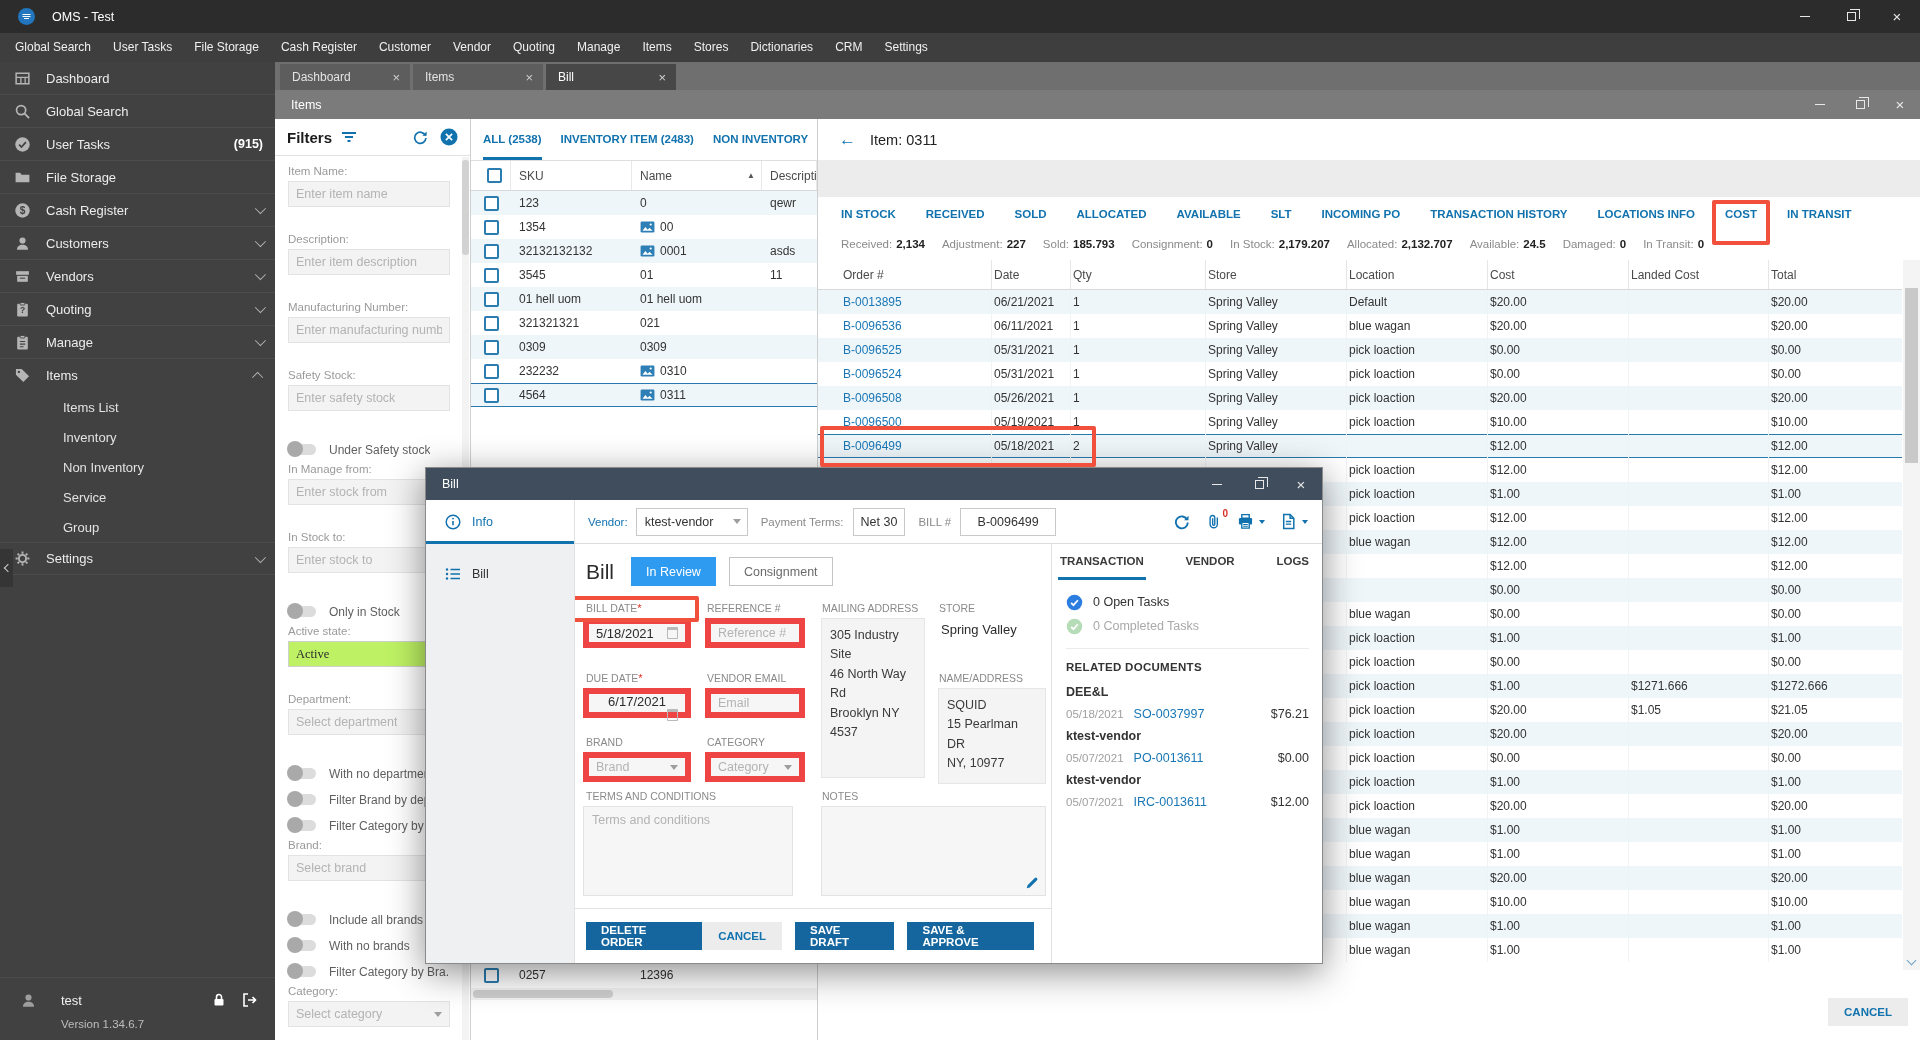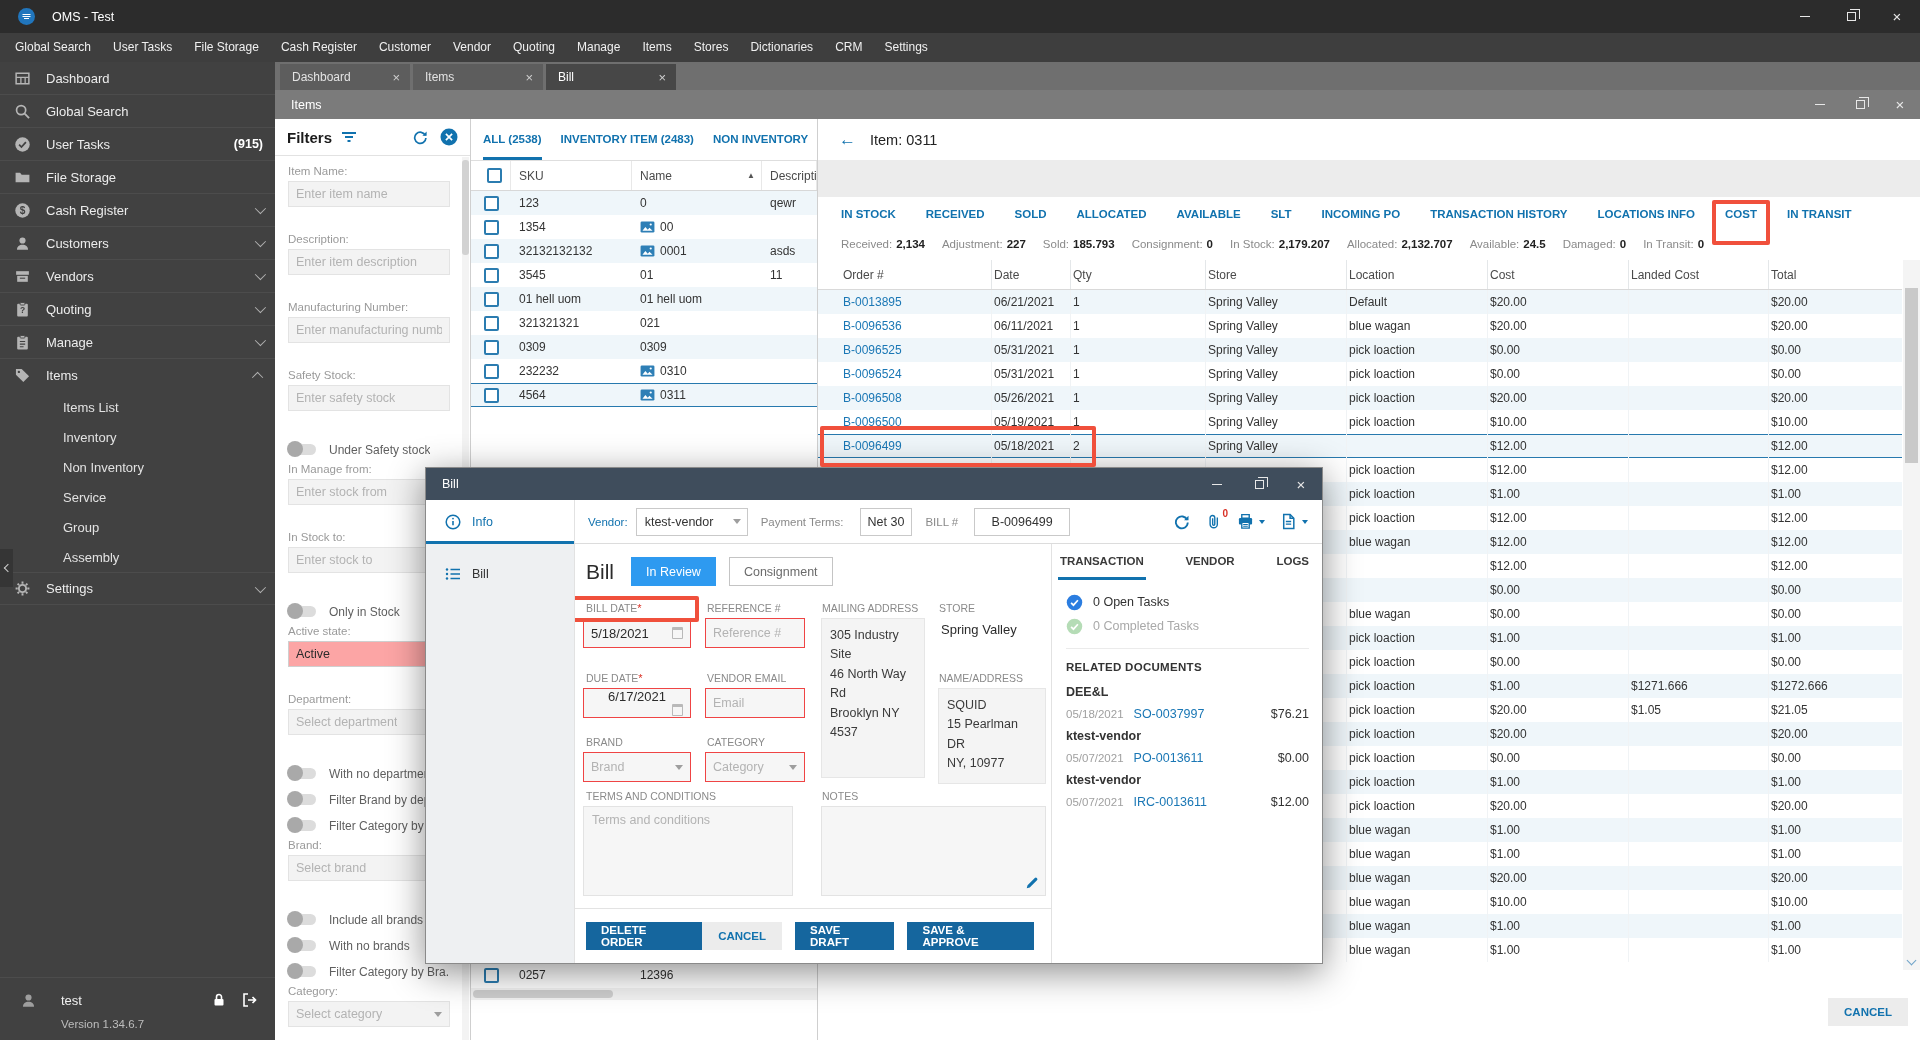--- a/index.html
+++ b/index.html
@@ -70,21 +70,21 @@
   .filters-title { font-size:15px; font-weight:bold; color:#1b1b1b; }
   .funnel { margin-left:9px; }
   .fh-spacer { flex:1; }
   .fh-icn { margin-left:12px; }
   .filters-scroll { position:absolute; right:1px; top:38px; width:7px; bottom:0; background:#f3f3f3; }
   .filters-scroll .thumb { position:absolute; top:3px; left:0; width:7px; height:95px; background:#d2d2d2; border-radius:3px; }
   .filters-body { padding:9px 20px 0 13px; }
   .flabel { font-size:11.5px; color:#9a9a9a; margin-bottom:4px; white-space:nowrap; overflow:hidden; }
   .finput, .fselect { height:26px; background:#f3f3f3; border:1px solid #e3e3e3; display:flex; align-items:center;
     padding:0 7px; margin-bottom:26px; }
-  .fselect.hasval { background:#fca5a5; border-color:#cfcfcf; }
+  .fselect.hasval { background:#bef264; border-color:#cfcfcf;font-family:Liberation Serif, serif; }
   .ph { color:#b3b3b3; font-size:12.5px; white-space:nowrap; overflow:hidden; }
   .sval { color:#2b2b2b; font-size:12.5px; }
   .ddarr { margin-left:auto; width:0; height:0; border-left:4px solid transparent; border-right:4px solid transparent;
     border-top:5px solid #9e9e9e; flex:0 0 auto;}
   .ftoggle { display:flex; align-items:center; height:25px; margin-bottom:1px; }
   .pill { width:28px; height:11px; background:#dcdcdc; border-radius:6px; position:relative; flex:0 0 auto; }
   .knob { position:absolute; left:-1px; top:-3px; width:16px; height:16px; border-radius:50%; background:#a9a9a9; }
   .tlabel { margin-left:13px; font-size:12px; color:#5f5f5f; white-space:nowrap; overflow:hidden; }
 
   
@@ -164,41 +164,41 @@
   .bd-toolbar { position:absolute; left:0; top:32px; width:100%; height:44px; background:#fff;
     border-bottom:1px solid #dcdcdc; display:flex; align-items:center; }
   .bd-nav-info { width:149px; height:100%; display:flex; align-items:center; padding-left:19px;
     border-right:1px solid #e2e2e2; position:relative; flex:0 0 auto; }
   .bd-nav-info::after { content:''; position:absolute; left:0; right:0; bottom:-1px; height:3px; background:#1172ae; }
   .bd-nav-info .lbl { color:#1172ae; font-size:12.5px; margin-left:11px; }
   .tb-lbl-blue { color:#1172ae; font-size:11.5px; margin-left:13px; }
   .tb-lbl { color:#8a8a8a; font-size:11.5px; margin-left:13px; }
   .tb-dd { margin-left:8px; width:112px; height:28px; border:1px solid #c9c9c9; display:flex; align-items:center; padding:0 6px 0 8px; }
   .tb-dd .v { font-size:12.5px; color:#333; }
-  .tb-box { margin-left:16px; height:28px; border:1px solid #c9c9c9; display:flex; align-items:center;
+  .tb-box { margin-left:9px; height:28px; border:1px solid #c9c9c9; display:flex; align-items:center;
     justify-content:center; font-size:12.5px; color:#333; padding:0 7px; }
   .tb-icons { margin-left:auto; display:flex; align-items:center; gap:15px; padding-right:14px; }
   .tb-icons svg { width:17px; height:17px; }
   .attach-wrap { position:relative; }
   .attach-badge { position:absolute; right:-6px; top:-5px; color:#d93025; font-size:10px; font-weight:bold; }
   .icn-caret { width:0; height:0; border-left:3.5px solid transparent; border-right:3.5px solid transparent;
     border-top:4.5px solid #1172ae; margin-left:-10px; }
   .bd-nav-col { position:absolute; left:0; top:76px; width:149px; bottom:0; background:#eef0f2; border-right:1px solid #e2e2e2; }
   .bd-nav-bill { margin-top:15px; display:flex; align-items:center; padding-left:19px; height:30px; }
   .bd-nav-bill .lbl { color:#333; font-size:12.5px; margin-left:11px; }
   .bd-main { position:absolute; left:149px; top:76px; right:271px; bottom:55px; background:#fff; overflow:hidden; }
   .bd-heading { position:absolute; left:11px; top:13px; display:flex; align-items:center; }
   .bd-heading .h { font-size:21px; color:#2b2b2b; }
   .btn-status { margin-left:17px; height:29px; background:#2e9af0; color:#fff; font-size:12.5px;
     display:flex; align-items:center; padding:0 14px; border:1px solid #2e9af0; }
   .btn-consign { margin-left:13px; height:29px; background:#fff; color:#6b6b6b; font-size:12.5px;
     display:flex; align-items:center; padding:0 14px; border:1px solid #c4c4c4; }
   .f-lbl { position:absolute; font-size:10.5px; color:#8a8a8a; white-space:nowrap; }
   .req { color:#d93025; font-size:11px; vertical-align:top; }
-  .f-input { position:absolute; height:30px; background:#f6f6f6; border:1px solid #ef4444; display:flex;
+  .f-input { position:absolute; height:30px; background:#f6f6f6; border:6px solid #ef4444; display:flex;
     align-items:center; padding:0 7px; font-size:13px; color:#2b2b2b; }
   .f-input .ph { font-size:12.5px; }
   .cal-icon { margin-left:auto; width:11px; height:12px; border:1px solid #b9b9b9; border-top:3px solid #b9b9b9; border-radius:1px; flex:0 0 auto;}
   .f-box { position:absolute; background:#f4f4f4; border:1px solid #e6e6e6; padding:7px 8px; font-size:12.5px;
     color:#3a3a3a; line-height:1.55; white-space:pre-line; overflow:hidden; }
   .f-text { position:absolute; font-size:13px; color:#2b2b2b; }
   .f-area { position:absolute; background:#f6f6f6; border:1px solid #e3e3e3; padding:6px 8px; font-size:12.5px; }
   .notes-pencil { position:absolute; right:6px; bottom:5px; }
   .notes-pencil svg { width:14px; height:14px; }
   .anno-billdate { position:absolute; left:-18px; right:-6px; top:-6px; bottom:-20px;
@@ -400,25 +400,20 @@
       <div class="nav-row sub">
 
         <span class="nav-label">Service</span>
 
       </div>
       <div class="nav-row sub">
 
         <span class="nav-label">Group</span>
 
       </div>
-      <div class="nav-row sub">
-
-        <span class="nav-label">Assembly</span>
-
-      </div>
       <div class="nav-row bt">
         <span class="nav-icon">
           <svg viewBox="0 0 16 16">
             <path d="M8 1.5v2M8 12.5v2M1.5 8h2M12.5 8h2M3.4 3.4l1.4 1.4M11.2 11.2l1.4 1.4M12.6 3.4l-1.4 1.4M4.8 11.2l-1.4 1.4" stroke="currentColor" stroke-width="1.8"></path>
             <circle cx="8" cy="8" r="3.4" fill="none" stroke="currentColor" stroke-width="1.8"></circle>
           </svg>
         </span>
         <span class="nav-label">Settings</span>
 
         <span class="chev"></span>

